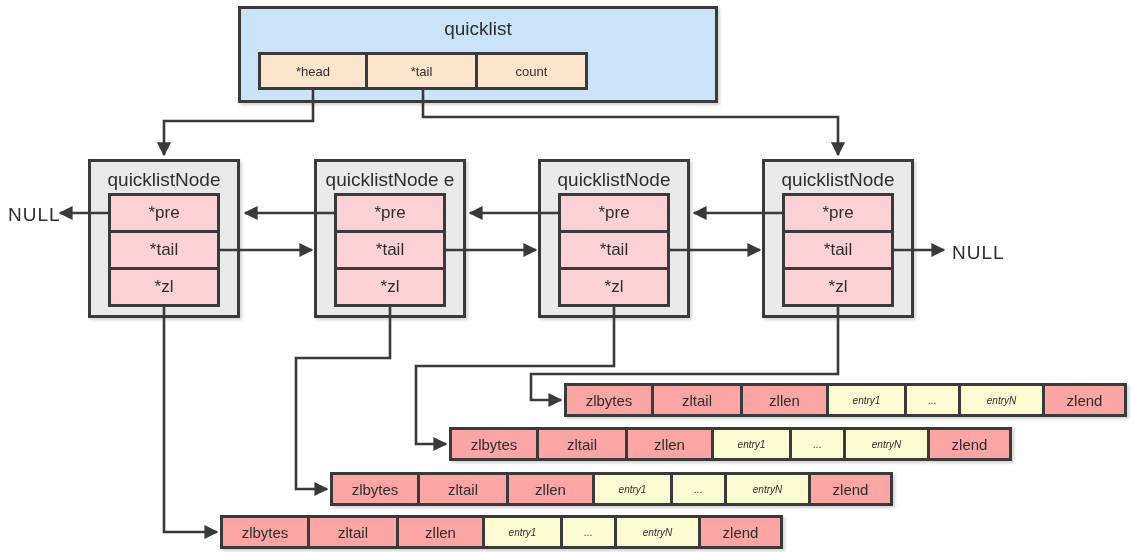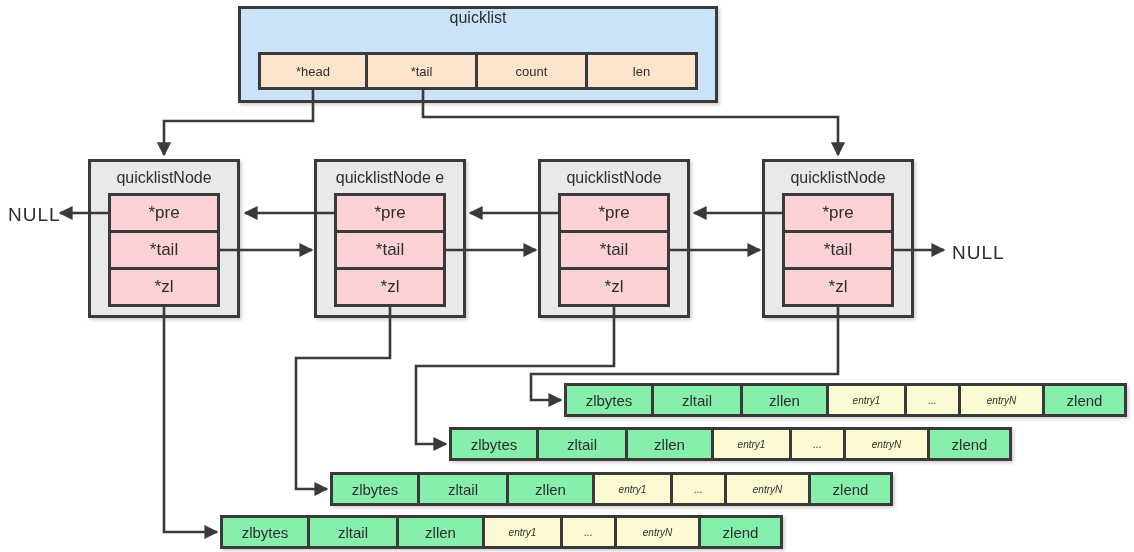--- a/index.html
+++ b/index.html
@@ -2,52 +2,51 @@
 <html><head>
 <meta charset="utf-8">
 <style>
   html,body{margin:0;padding:0;background:#ffffff;}
   .canvas{position:relative;width:1134px;height:552px;background:#ffffff;overflow:hidden;
           font-family:"Liberation Sans",sans-serif;color:#2e2e2e;}
   .box{position:absolute;box-sizing:border-box;border:3px solid #3a3a3a;}
   .shadow{box-shadow:2px 2px 3px rgba(0,0,0,0.18);}
   .quicklist-box{background:#cbe3f8;}
   .node-box{background:#e9e9e9;}
-  .box-title{display:block;text-align:center;font-size:16px;}
-  .node-title{font-size:16px;margin-top:7px;}
+  .box-title{display:block;text-align:center;font-size:19px;margin-top:9px;}
+  .node-title{font-size:19px;margin-top:7px;}
   .cellrow{position:absolute;display:flex;}
   .cellcol{position:absolute;display:flex;flex-direction:column;}
   .cell{box-sizing:border-box;border:3px solid #3a3a3a;display:flex;align-items:center;
         justify-content:center;flex:0 0 auto;}
   .cellrow .cell + .cell{margin-left:-3px;}
   .cellcol .cell + .cell{margin-top:-3px;}
   .orange{background:#fce5cc;font-size:13px;}
   .pink{background:#fbd1d5;font-size:17px;}
-  .green{background:#86efac;font-size:15px;}
+  .green{background:#fca5a5;font-size:15px;}
   .yellow{background:#fcfad3;font-size:10px;font-style:italic;}
   .qcell{width:113px;height:38px;}
   .qcell.first{width:110px;}
   .ncell{width:112px;height:40px;}
   .zcell{height:34px;}
   .w0{width:90px}.w1{width:92px}.w2{width:89px}.w3{width:81px}.w4{width:57px}.w5{width:87px}.w6{width:85px}
   .null-label{position:absolute;font-size:19px;letter-spacing:1px;}
   .connectors{position:absolute;left:0;top:0;pointer-events:none;}
 </style>
 </head>
 <body>
 
 <div class="canvas">
 
   <div class="box shadow quicklist-box" style="left:238px;top:6px;width:480px;height:97px;">
     <span class="box-title">quicklist</span>
     <div class="cellrow" style="left:17px;top:43px;">
       <div class="cell orange qcell first">*head</div>
       <div class="cell orange qcell">*tail</div>
       <div class="cell orange qcell">count</div>
-      <div class="cell orange qcell">len</div>
     </div>
   </div>
 
   <div class="box shadow node-box" style="left:88px;top:159px;width:152px;height:159px;">
     <span class="box-title node-title">quicklistNode</span>
     <div class="cellcol" style="left:17px;top:31px;">
       <div class="cell pink ncell">*pre</div>
       <div class="cell pink ncell">*tail</div>
       <div class="cell pink ncell">*zl</div>
     </div>

